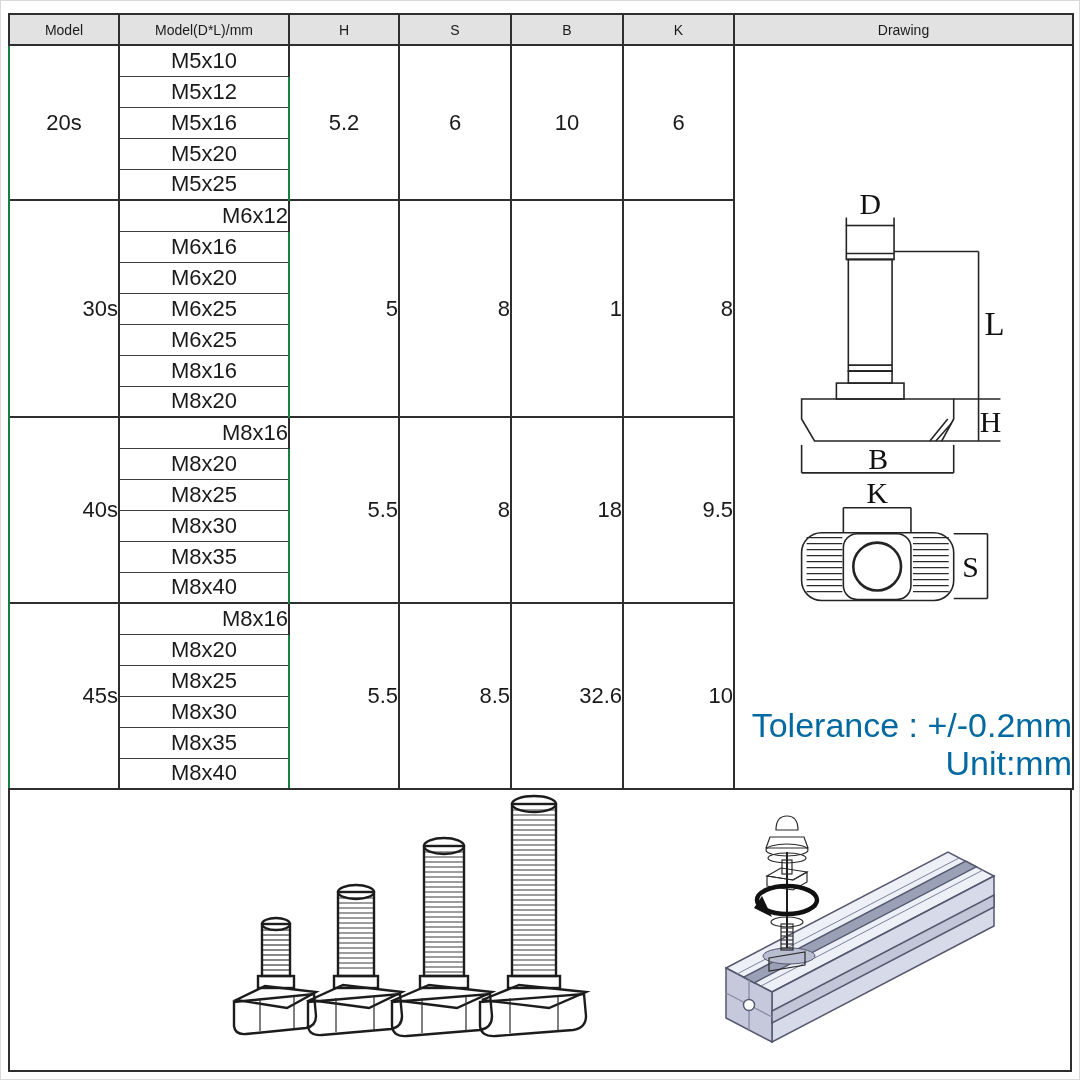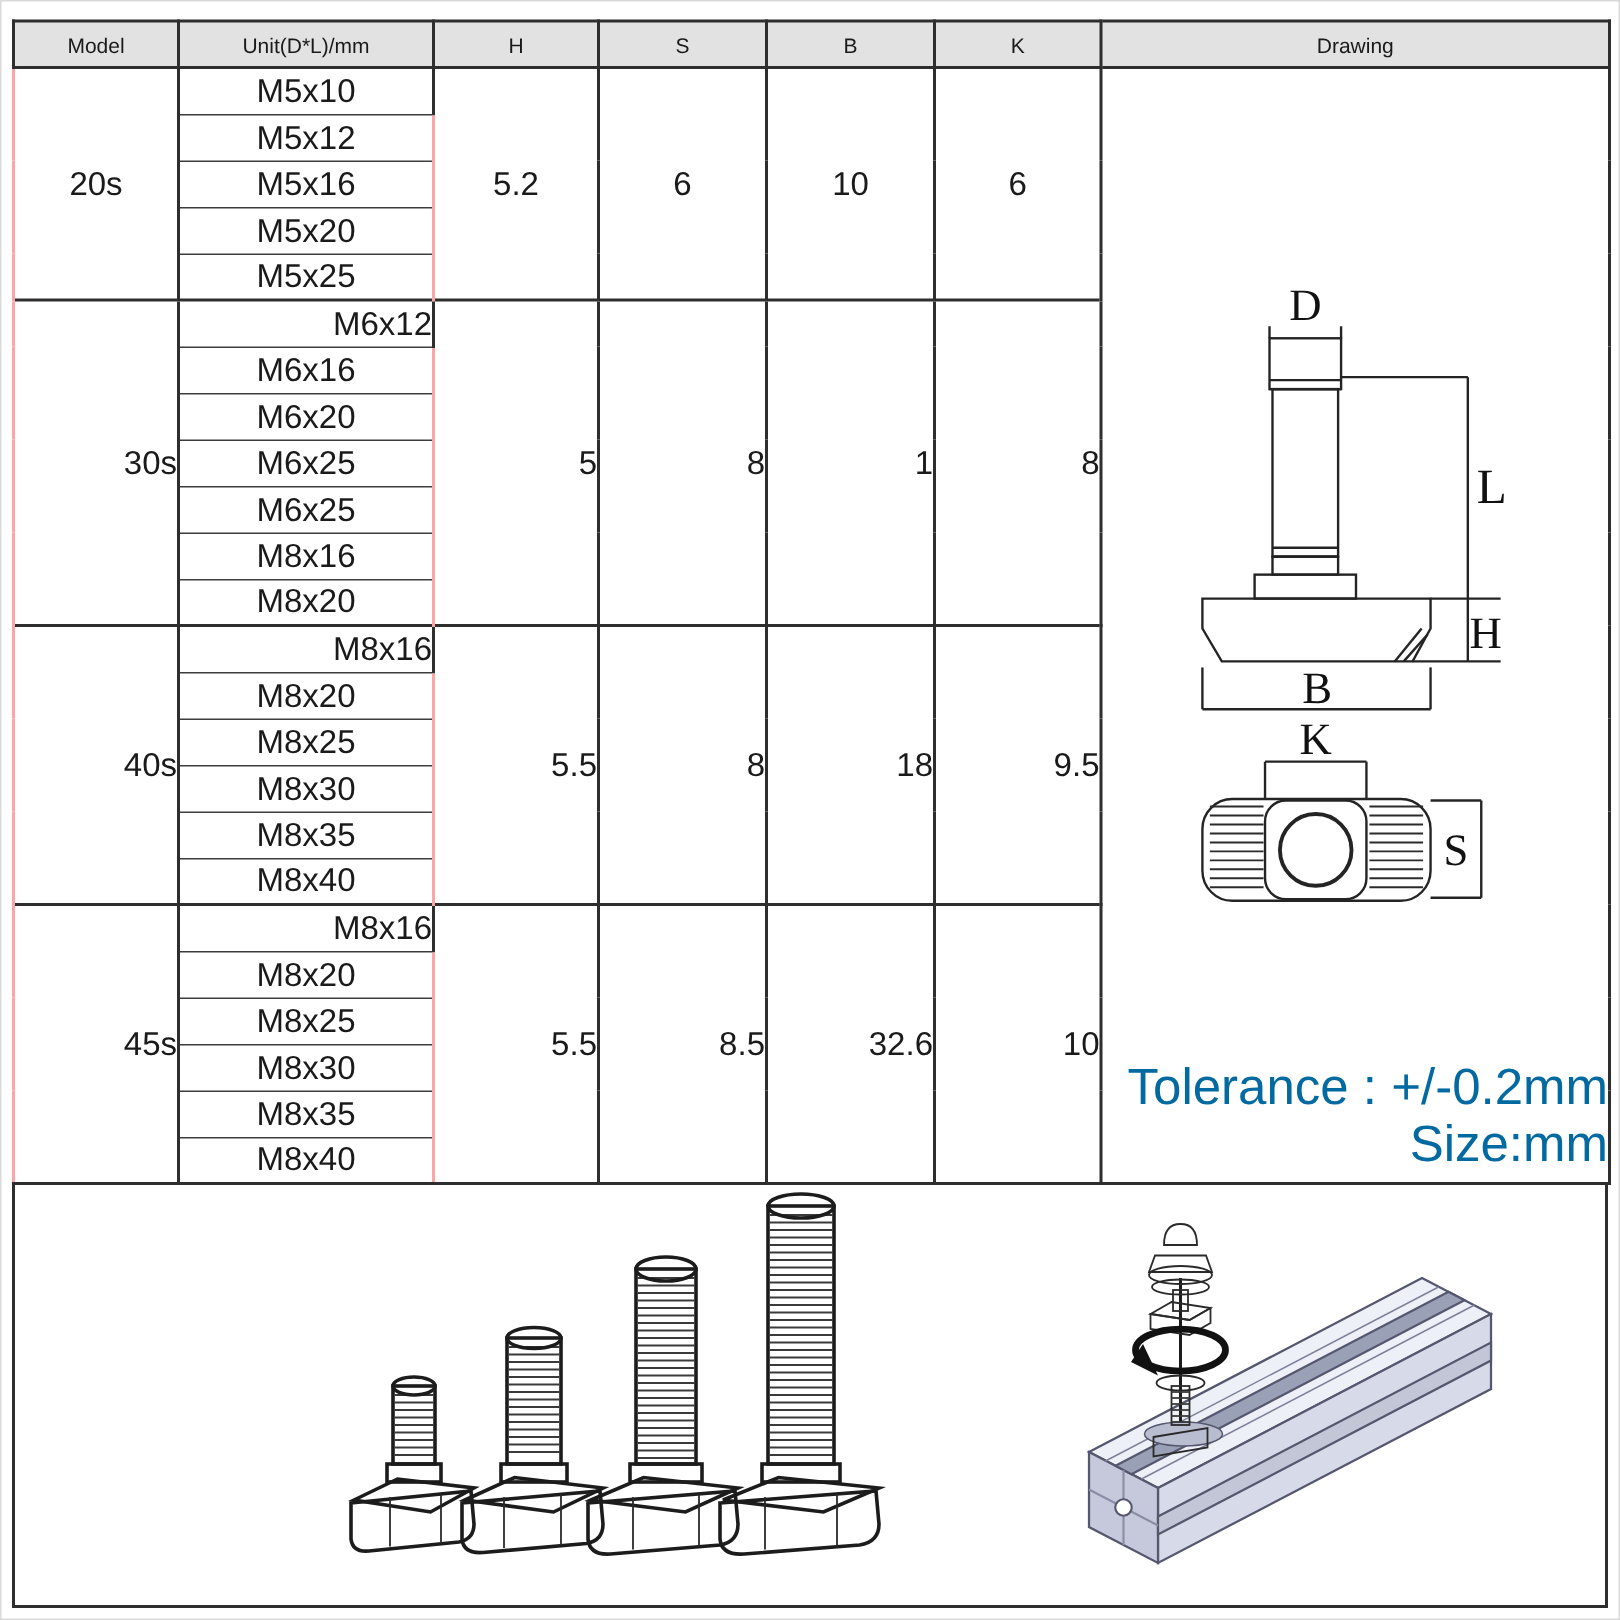--- a/index.html
+++ b/index.html
@@ -13,21 +13,21 @@
   table.spec{
     position:absolute;left:8px;top:13px;width:1064px;
     border-collapse:collapse;table-layout:fixed;
     border:2px solid #2e2e2e;
   }
   table.spec th{
     background:#e2e2e2;border:2px solid #2e2e2e;
     font-weight:400;font-size:14px;height:29px;padding:0;text-align:center;
   }
   table.spec td{
-    border-left:2px solid #fca5a5;border-right:2px solid #2e2e2e;
+    border-left:2px solid #15803d;border-right:2px solid #2e2e2e;
     font-size:22px;text-align:center;padding:0;height:29px;
     white-space:nowrap;overflow:hidden;
   }
   table.spec tr{height:31px;}
   table.spec td.size{border-top:1px solid #3d3d3d;border-bottom:1px solid #3d3d3d;}
   table.spec td.grp-top{border-top:2.5px solid #2e2e2e;text-align:right;}
   table.spec td.drawing-cell{
     position:relative;vertical-align:top;border:2px solid #2e2e2e;
   }
   .tech-svg{position:absolute;left:0;top:0;width:100%;height:100%;}
@@ -64,21 +64,21 @@
         <col style="width:170px">
         <col style="width:110px">
       <col style="width:112px">
         <col style="width:112px">
         <col style="width:111px">
       <col style="width:339px">
     </colgroup>
     <thead>
       <tr>
         <th>Model</th>
-        <th>Unit(D*L)/mm</th>
+        <th>Model(D*L)/mm</th>
         <th>H</th>
         <th>S</th>
         <th>B</th>
         <th>K</th>
         <th>Drawing</th>
       </tr>
     </thead>
     <tbody>
       <tr>
         <td class="model" rowspan="5">20s</td>
@@ -157,21 +157,21 @@
             <circle cx="143" cy="522" r="24" style="stroke-width:2.6"></circle>
 
             <line x1="220" y1="489" x2="254" y2="489"></line>
               <line x1="220" y1="554" x2="254" y2="554"></line>
             <line x1="254" y1="489" x2="254" y2="554"></line>
             <text x="237" y="532" text-anchor="middle">S</text>
           </svg>
 
           <div class="tolerance-block">
             <div>Tolerance : +/-0.2mm</div>
-            <div>Size:mm</div>
+            <div>Unit:mm</div>
           </div>
         </td>
       </tr>
 
     <tr>
           <td class="size">M5x12</td>
         </tr>
         <tr>
           <td class="size">M5x16</td>
         </tr>

